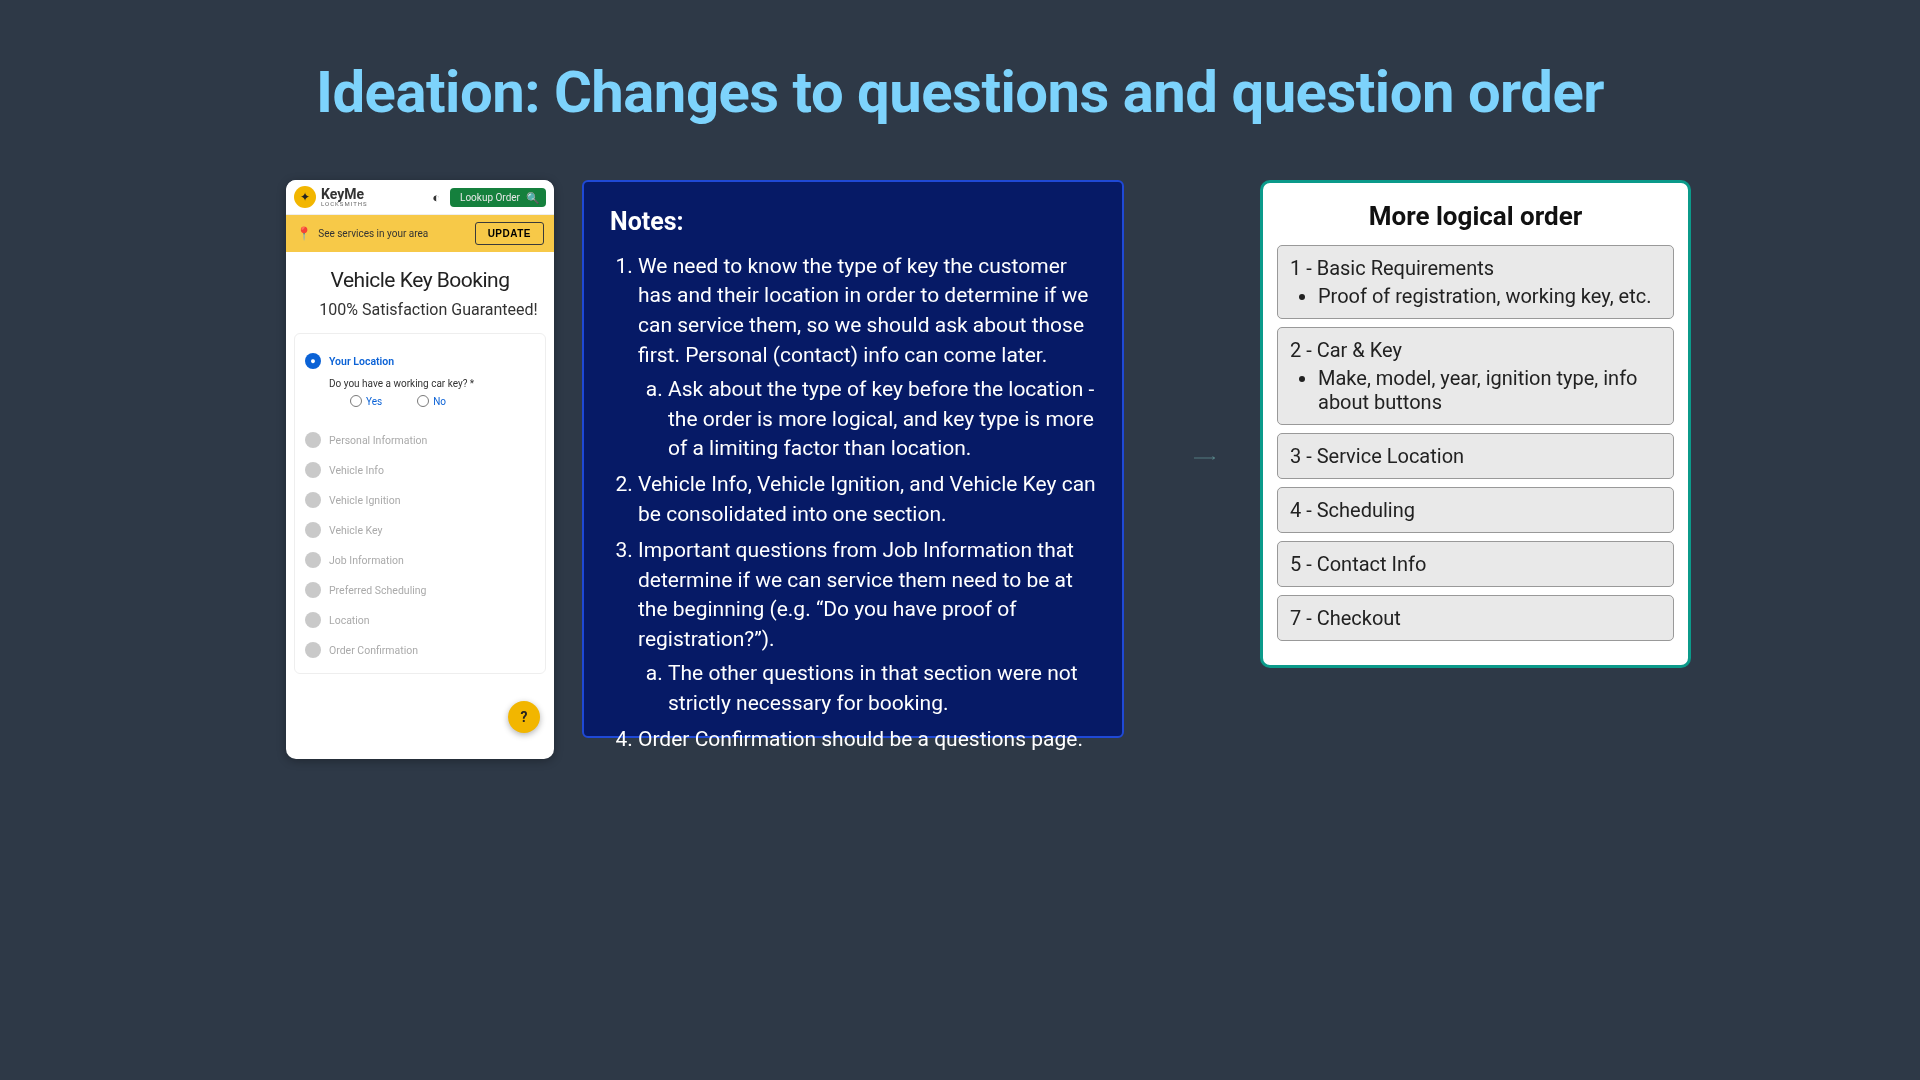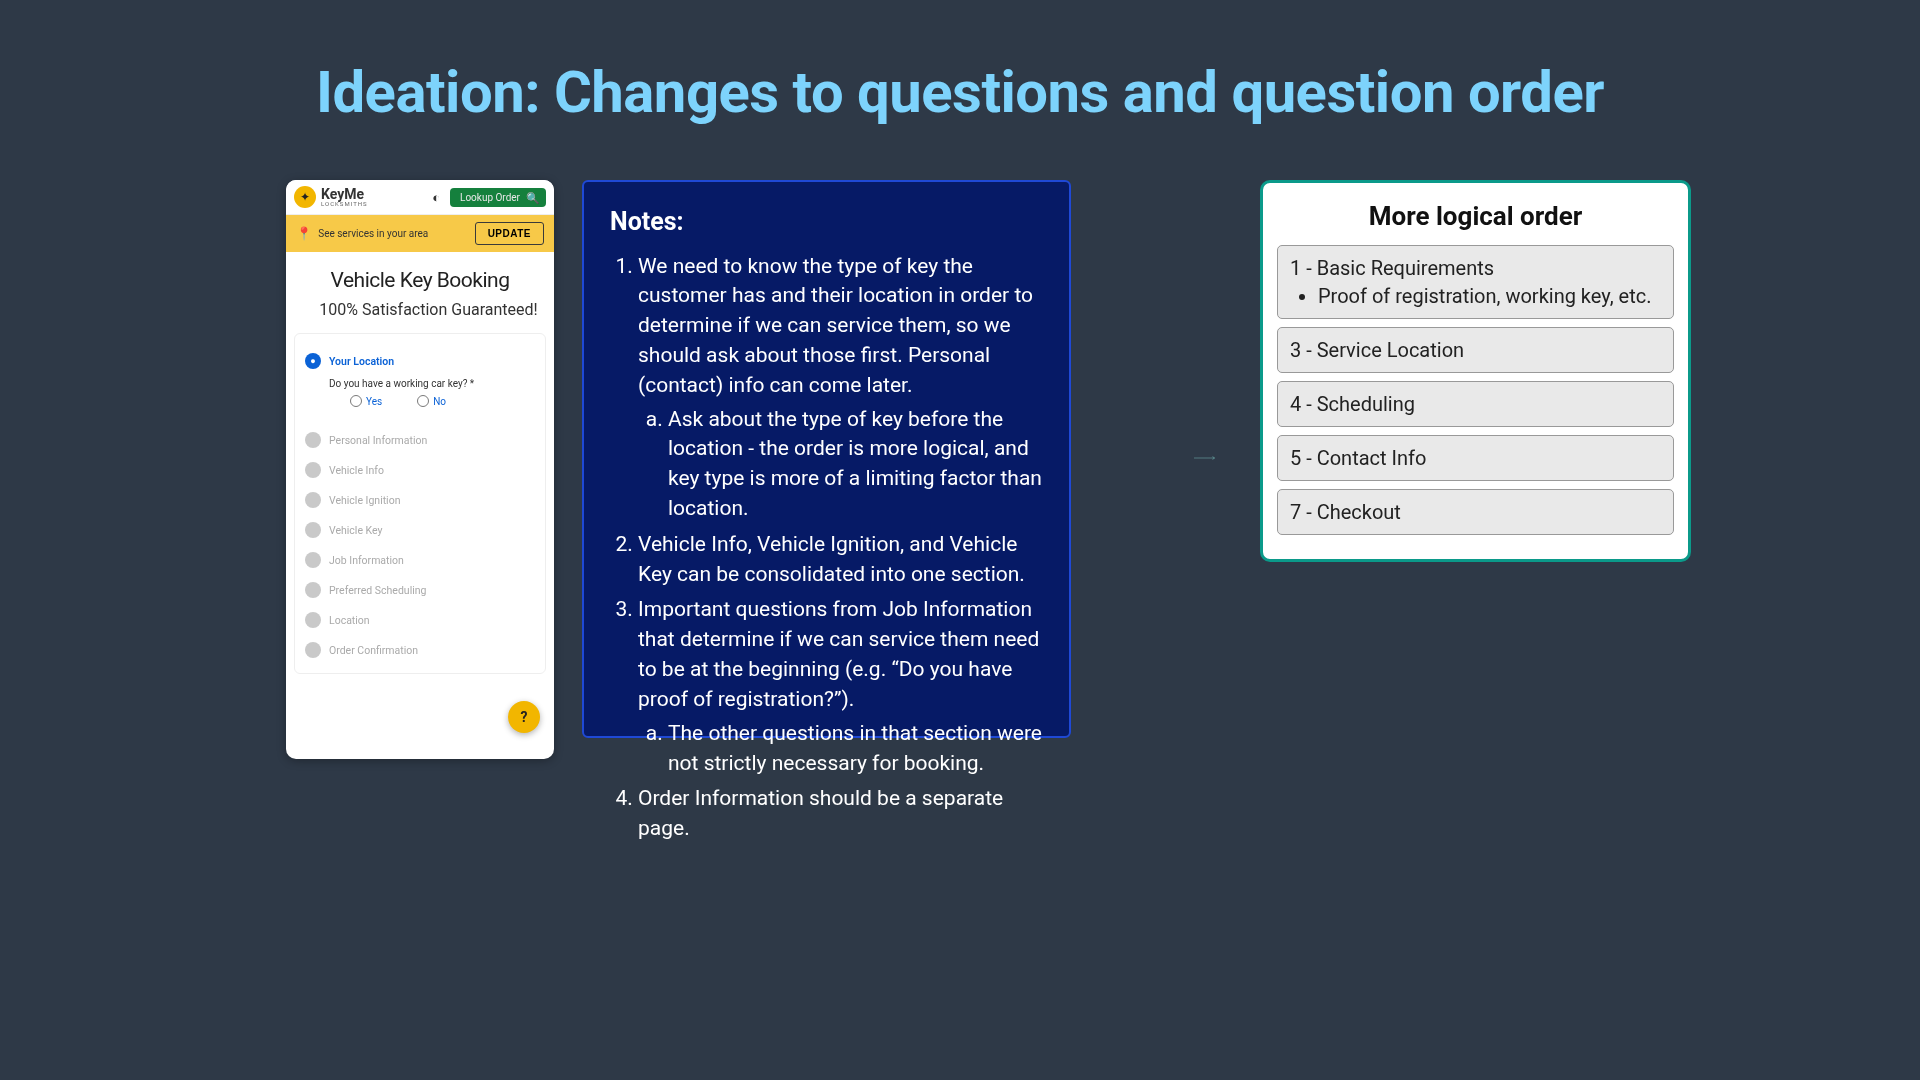--- a/index.html
+++ b/index.html
@@ -115,21 +115,21 @@
     display:flex; align-items:center; justify-content:center;
     font-size:14px; color:#222; font-weight:700;
     box-shadow:0 2px 6px rgba(0,0,0,0.3);
   }
 
   
   .notes {
     position:absolute;
     left: 350px;
     top: 0;
-    width: 489px;
+    width: 542px;
     height: 558px;
     background:#061a66;
     border:2px solid #1f49d6;
     border-radius:6px;
     color:#fff;
     padding:22px 26px 22px 26px;
     font-size:21px;
     line-height:1.42;
   }
   .notes-h { font-size:25px; font-weight:700; margin-bottom:12px; }
@@ -285,39 +285,45 @@
               <li>Ask about the type of key before the location - the order is more logical, and key type is more of a limiting factor than location.</li>
             </ol>
         </li>
         <li>Vehicle Info, Vehicle Ignition, and Vehicle Key can be consolidated into one section.</li>
         <li>
           <span>Important questions from Job Information that determine if we can service them need to be at the beginning (e.g. “Do you have proof of registration?”).</span>
           <ol>
               <li>The other questions in that section were not strictly necessary for booking.</li>
             </ol>
         </li>
-        <li>Order Information should be a separate page.</li>
+        <li>Order Confirmation should be a questions page.</li>
       </ol>
     </div>
 
     <svg class="arrow" viewBox="0 0 110 20">
       <line x1="0" y1="10" x2="100" y2="10" class="arrow-line"></line>
       <polyline points="92,3 104,10 92,17" class="arrow-line"></polyline>
     </svg>
 
     <div class="order">
       <div class="order-h">More logical order</div>
 
       <div class="order-card">
         <div class="ttl">1 - Basic Requirements</div>
         <ul>
             <li>Proof of registration, working key, etc.</li>
           </ul>
       </div>
       <div class="order-card">
+        <div class="ttl">2 - Car &amp; Key</div>
+        <ul>
+            <li>Make, model, year, ignition type, info about buttons</li>
+          </ul>
+      </div>
+      <div class="order-card">
         <div class="ttl">3 - Service Location</div>
       </div>
       <div class="order-card">
         <div class="ttl">4 - Scheduling</div>
       </div>
       <div class="order-card">
         <div class="ttl">5 - Contact Info</div>
       </div>
       <div class="order-card">
         <div class="ttl">7 - Checkout</div>

